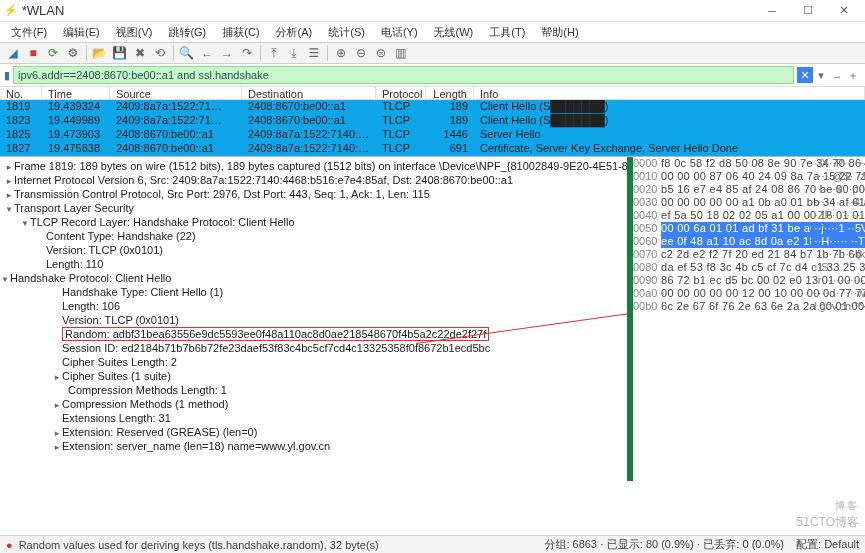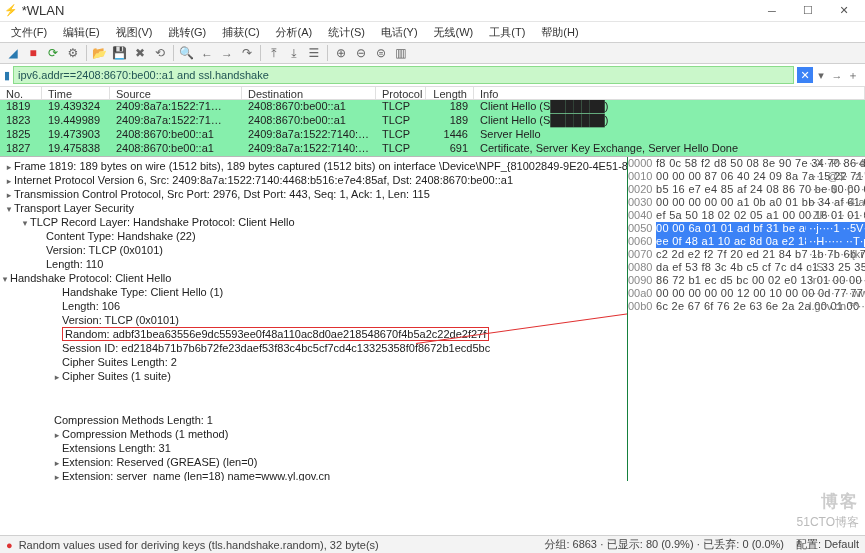--- a/index.html
+++ b/index.html
@@ -13,40 +13,40 @@
 .toolbar{height:22px;background:#f3f3f3;border-top:1px solid #d0d0d0;border-bottom:1px solid #d0d0d0;display:flex;align-items:center;gap:2px;padding:0 4px}
 .tbtn{width:18px;height:18px;display:flex;align-items:center;justify-content:center;color:#666;font-size:12px}
 .tbsep{width:1px;height:16px;background:#c8c8c8;margin:0 2px}
 .filterbar{height:22px;display:flex;align-items:center;padding:2px 4px;background:#fff}
 .filter{flex:1;height:18px;background:#caf7ca;border:1px solid #8bdc8b;padding:0 4px;display:flex;align-items:center;color:#255}
 .flticons{display:flex;align-items:center;gap:0;margin-left:3px}
 .flticons span{width:16px;height:16px;display:inline-flex;align-items:center;justify-content:center;font-size:11px;color:#666}
 .listhdr{height:14px;background:#fff;border-top:1px solid #ddd;border-bottom:1px solid #ddd;display:flex;color:#333}
 .listhdr div{padding:1px 6px;border-right:1px solid #e0e0e0}
 .c-no{width:42px}.c-time{width:68px}.c-src{width:132px}.c-dst{width:134px}.c-proto{width:50px}.c-len{width:48px;text-align:right}.c-info{flex:1}
-.rows{background:#86efac}
+.rows{background:#0ea5e9}
 .row{display:flex;height:14px;white-space:nowrap;overflow:hidden}
 .row div{padding:0 6px}
 .middle{display:flex;border-top:1px solid #b8b8b8;height:325px}
 .tree{flex:1;overflow:auto;padding:2px 0;position:relative;font-family:Consolas,monospace;color:#222}
 .tl{white-space:nowrap;height:14px;line-height:14px}
 .exp::before{content:"▸";display:inline-block;width:10px;text-align:center;color:#666;font-size:9px}
 .expo::before{content:"▾";display:inline-block;width:10px;text-align:center;color:#666;font-size:9px}
 .highlight{border:1px solid #e03030;padding:0 2px;background:#fff}
 .redline{position:absolute;border-top:1px solid #e03030;height:0;pointer-events:none}
-.hexpane{width:238px;border-left:1px solid #15803d;background:#fff;overflow:hidden;font-family:Consolas,monospace;font-size:10px;line-height:13px;color:#444}
+.hexpane{width:238px;border-left:6px solid #15803d;background:#fff;overflow:hidden;font-family:Consolas,monospace;font-size:10px;line-height:13px;color:#444}
 .hexrow{display:flex;height:13px;white-space:nowrap}
 .hoff{width:28px;color:#888;text-align:right;padding-right:4px}
 .hbytes{width:150px;letter-spacing:0.3px}
 .hasc{flex:1;color:#777;padding-left:3px}
 .hexrow.sel .hbytes,.hexrow.sel .hasc{background:#3b82f6;color:#fff}
 .statusbar{position:absolute;bottom:0;left:0;right:0;height:18px;background:#f3f3f3;border-top:1px solid #d0d0d0;display:flex;align-items:center;padding:0 6px;font-size:10px;color:#444}
 .statusbar .mid{flex:1}
 .watermark{position:absolute;right:6px;bottom:22px;color:#bbb;font-size:12px;font-weight:500}
-.wm-cn{position:absolute;right:6px;bottom:40px;color:#ccc;font-size:17px;font-weight:600;letter-spacing:2px}
+.wm-cn{position:absolute;right:6px;bottom:40px;color:#ccc;font-size:10px;font-weight:600;letter-spacing:2px}
 </style>
 </head>
 <body>
 
 <div class="titlebar">
   <span style="color:#2a7ab0;margin-right:4px">⚡</span>
   <span class="title">*WLAN</span>
   <div class="winbtns">
     <span class="winbtn">─</span>
     <span class="winbtn">☐</span>
@@ -167,21 +167,21 @@
       <div class="tl " style="padding-left: 46px;">Version: TLCP (0x0101)</div>
       <div class="tl " style="padding-left: 46px;">Length: 110</div>
       <div class="tl expo" style="">Handshake Protocol: Client Hello</div>
       <div class="tl " style="padding-left: 62px;">Handshake Type: Client Hello (1)</div>
       <div class="tl " style="padding-left: 62px;">Length: 106</div>
       <div class="tl " style="padding-left: 62px;">Version: TLCP (0x0101)</div>
       <div class="tl " style="padding-left: 62px;"><span class="highlight">Random: adbf31bea63556e9dc5593ee0f48a110ac8d0ae218548670f4b5a2c22de2f27f</span></div>
       <div class="tl " style="padding-left: 62px;">Session ID: ed2184b71b7b6b72fe23daef53f83c4bc5cf7cd4c13325358f0f8672b1ecd5bc</div>
       <div class="tl " style="padding-left: 62px;">Cipher Suites Length: 2</div>
       <div class="tl exp" style="padding-left: 52px;">Cipher Suites (1 suite)</div>
-      <div class="tl " style="padding-left: 54px; margin-top: 30px;">Compression Methods Length: 1</div>
+      <div class="tl " style="padding-left: 68px;">Compression Methods Length: 1</div>
       <div class="tl exp" style="padding-left: 52px;">Compression Methods (1 method)</div>
       <div class="tl " style="padding-left: 62px;">Extensions Length: 31</div>
       <div class="tl exp" style="padding-left: 52px;">Extension: Reserved (GREASE) (len=0)</div>
       <div class="tl exp" style="padding-left: 52px;">Extension: server_name (len=18) name=www.yl.gov.cn</div>
     </div>
   <div class="hexpane" id="hex">
       <div class="hexrow">
         <div class="hoff">0000</div>
         <div class="hbytes">f8 0c 58 f2 d8 50 08 8e  90 7e 34 70 86 dd 60 00</div>
         <div class="hasc">··X··P·· ·~4p··`·</div>

